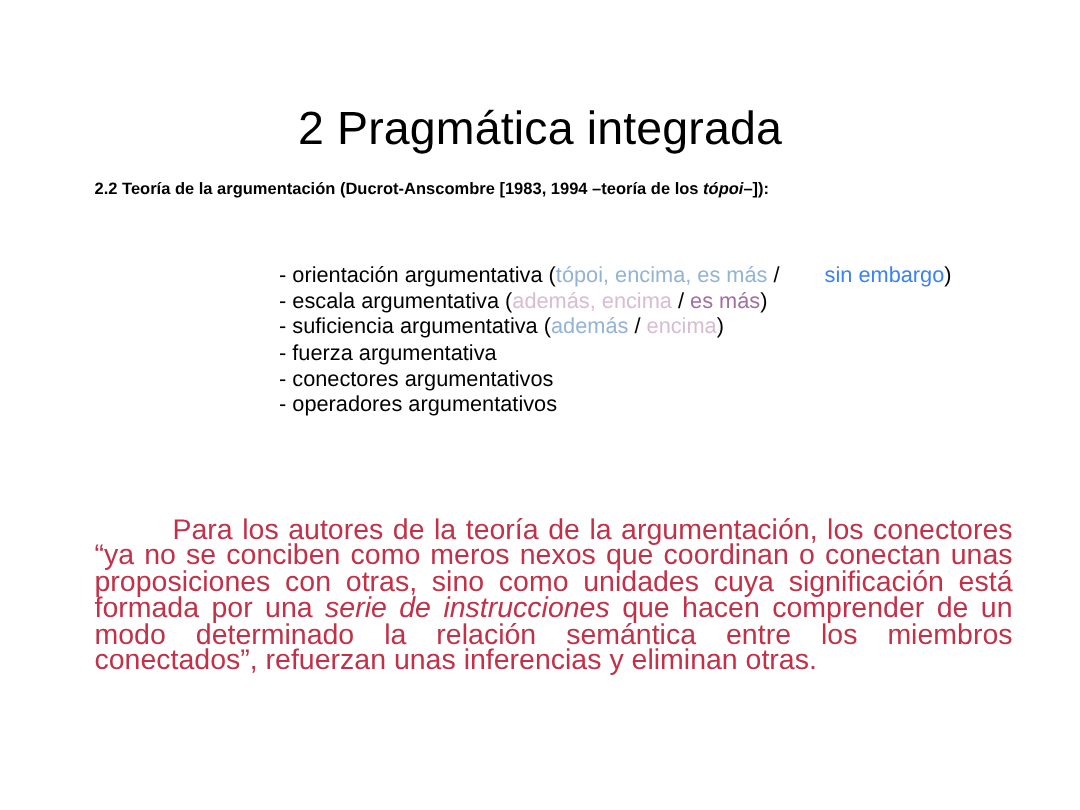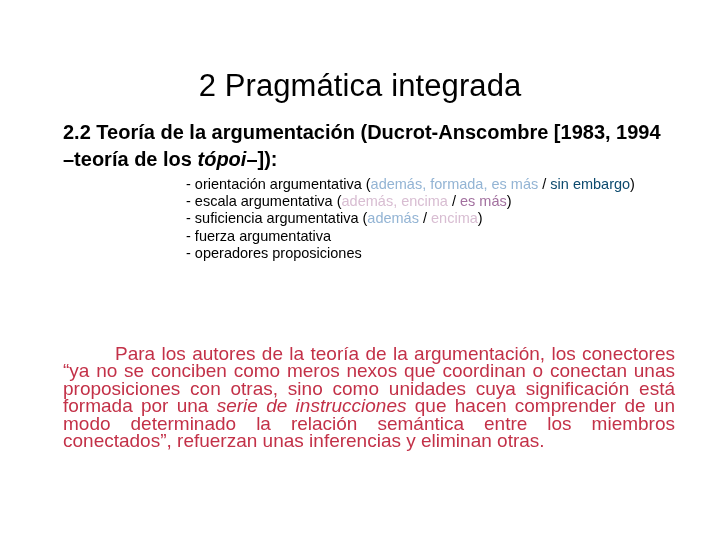--- a/index.html
+++ b/index.html
@@ -35,21 +35,21 @@
     color: #000000;
     letter-spacing: 0.1px;
   }
 
   
   .subtitle {
     position: absolute;
     left: 63px;
     top: 119px;
     width: 612px;
-    font-size: 20px;
+    font-size: 11px;
     font-weight: bold;
     line-height: 1.33;
     color: #000000;
   }
   .subtitle .reg {
     font-weight: bold;
   }
   .subtitle em {
     font-style: italic;
   }
@@ -99,24 +99,25 @@
 
 <div class="slide">
 
   <h1 class="slide-title">2 Pragmática integrada</h1>
 
   <div class="subtitle">
     <span class="reg">2.2 Teoría de la argumentación (Ducrot-Anscombre [1983, 1994 –teoría de los </span><em>tópoi</em><span class="reg">–]):</span>
   </div>
 
   <div class="bullet-list" id="bullet-list">
-      <div class="bullet-row"><span>- </span><span>orientación argumentativa</span><span> (</span><span class="c-blue" style="color: rgb(147, 180, 212);">además, formada, es más</span><span class="sep" style="color: rgb(0, 0, 0);"> / </span><span class="c-orange" style="color: #0c4a6e;">sin embargo</span><span>)</span></div>
+      <div class="bullet-row"><span>- </span><span>orientación argumentativa</span><span> (</span><span class="c-blue" style="color: rgb(147, 180, 212);">tópoi, encima, es más</span><span class="sep" style="color: rgb(0, 0, 0);"> / </span><span class="c-orange" style="color: #3b82f6; margin-left: 26px;">sin embargo</span><span>)</span></div>
       <div class="bullet-row"><span>- </span><span>escala argumentativa</span><span> (</span><span class="c-pink" style="color: rgb(216, 189, 210);">además, encima</span><span class="sep" style="color: rgb(0, 0, 0);"> / </span><span class="c-purple" style="color: rgb(162, 112, 159);">es más</span><span>)</span></div>
       <div class="bullet-row"><span>- </span><span>suficiencia argumentativa</span><span> (</span><span class="c-blue" style="color: rgb(147, 180, 212);">además</span><span class="sep" style="color: rgb(0, 0, 0);"> / </span><span class="c-pink" style="color: rgb(216, 189, 210);">encima</span><span>)</span></div>
       <div class="bullet-row"><span>- </span><span>fuerza argumentativa</span></div>
-      <div class="bullet-row"><span>- </span><span>operadores proposiciones</span></div>
+      <div class="bullet-row"><span>- </span><span>conectores argumentativos</span></div>
+      <div class="bullet-row"><span>- </span><span>operadores argumentativos</span></div>
     </div>
 
   <p class="quote-para" style="color: rgb(195, 49, 72);">
     <span>Para los autores de la teoría de la argumentación, los conectores “ya no se conciben como meros nexos que coordinan o conectan unas proposiciones con otras, sino como unidades cuya significación está formada por una </span><em>serie de instrucciones</em><span> que hacen comprender de un modo determinado la relación semántica entre los miembros conectados”, refuerzan unas inferencias y eliminan otras.</span>
   </p>
 
 </div>
 
 </body></html>

